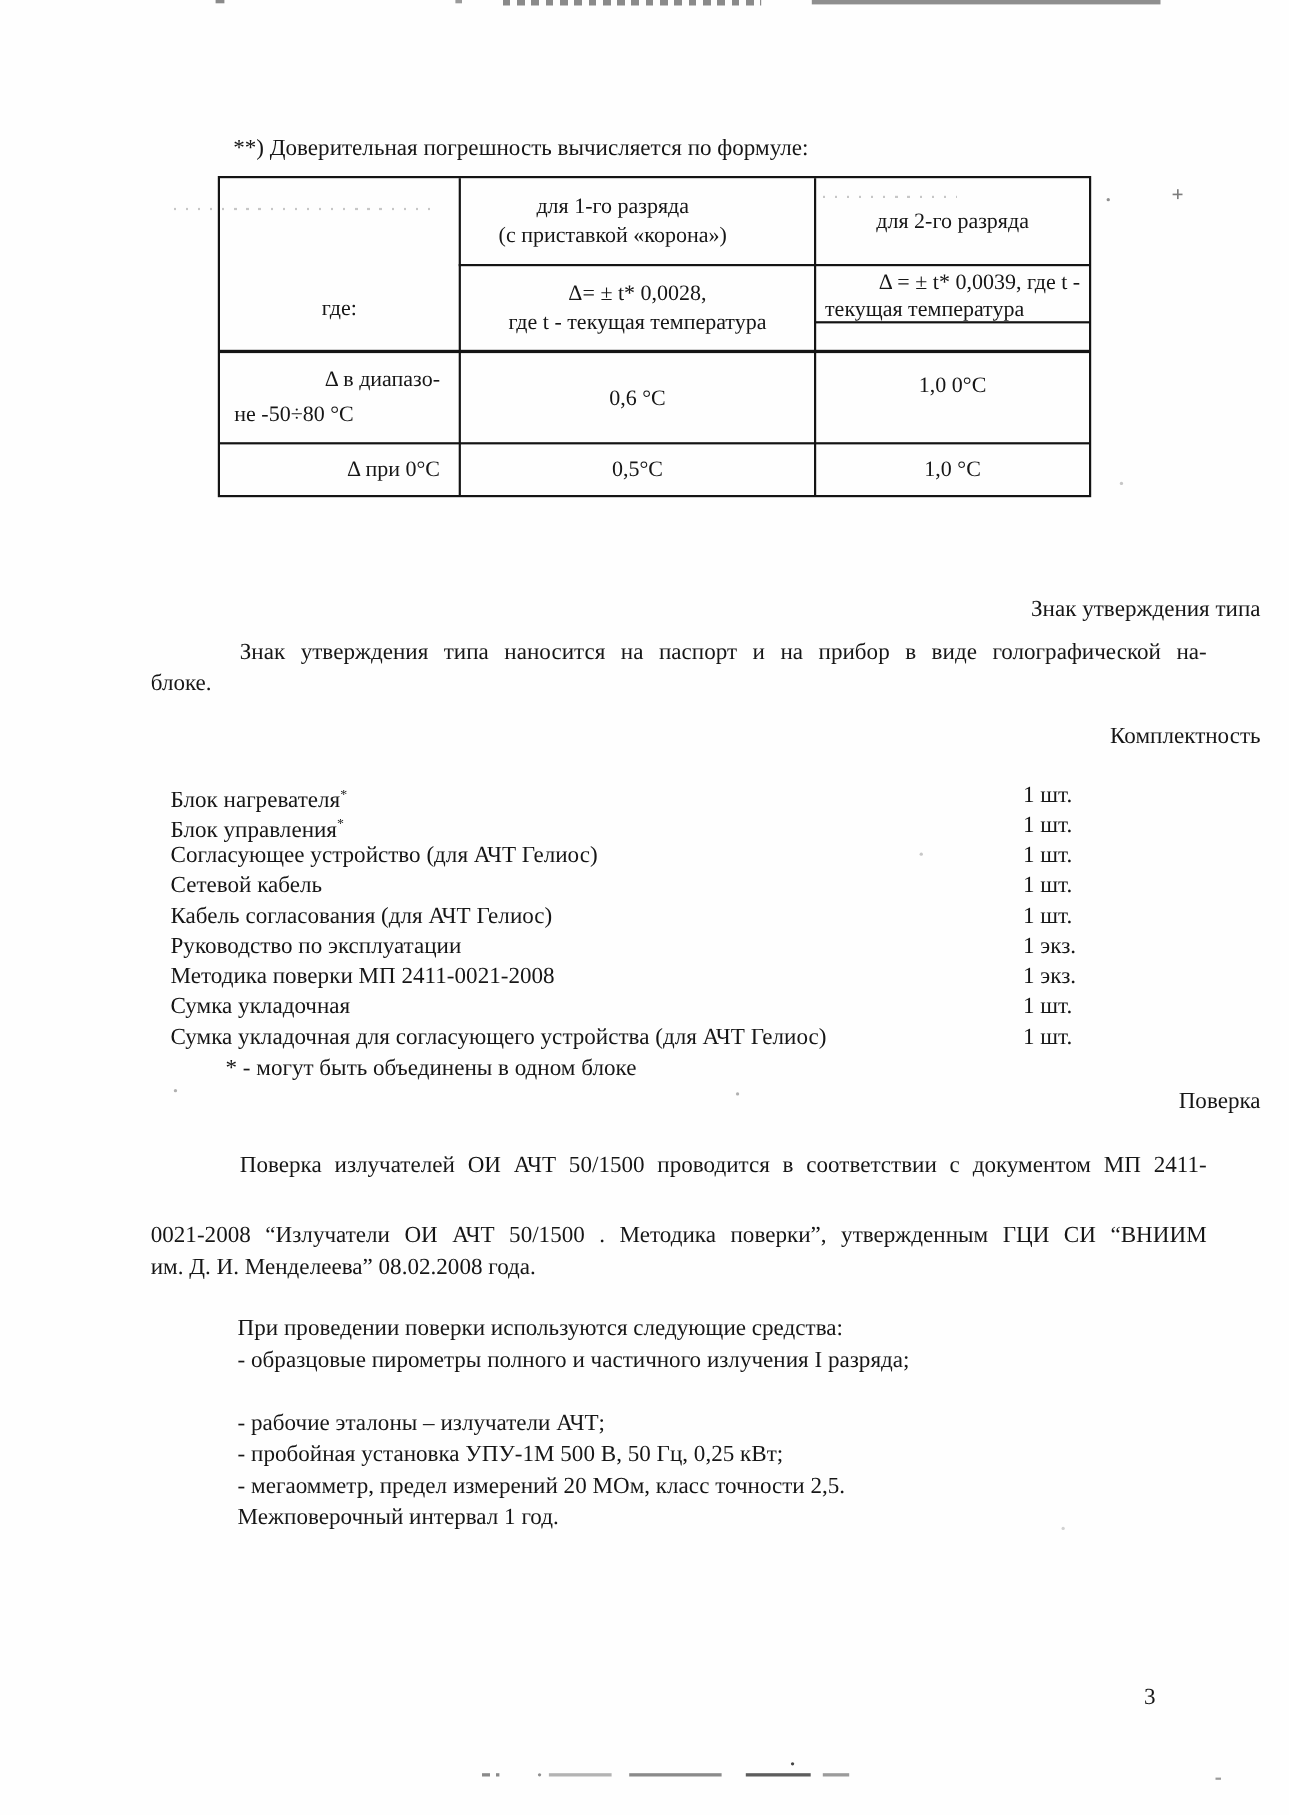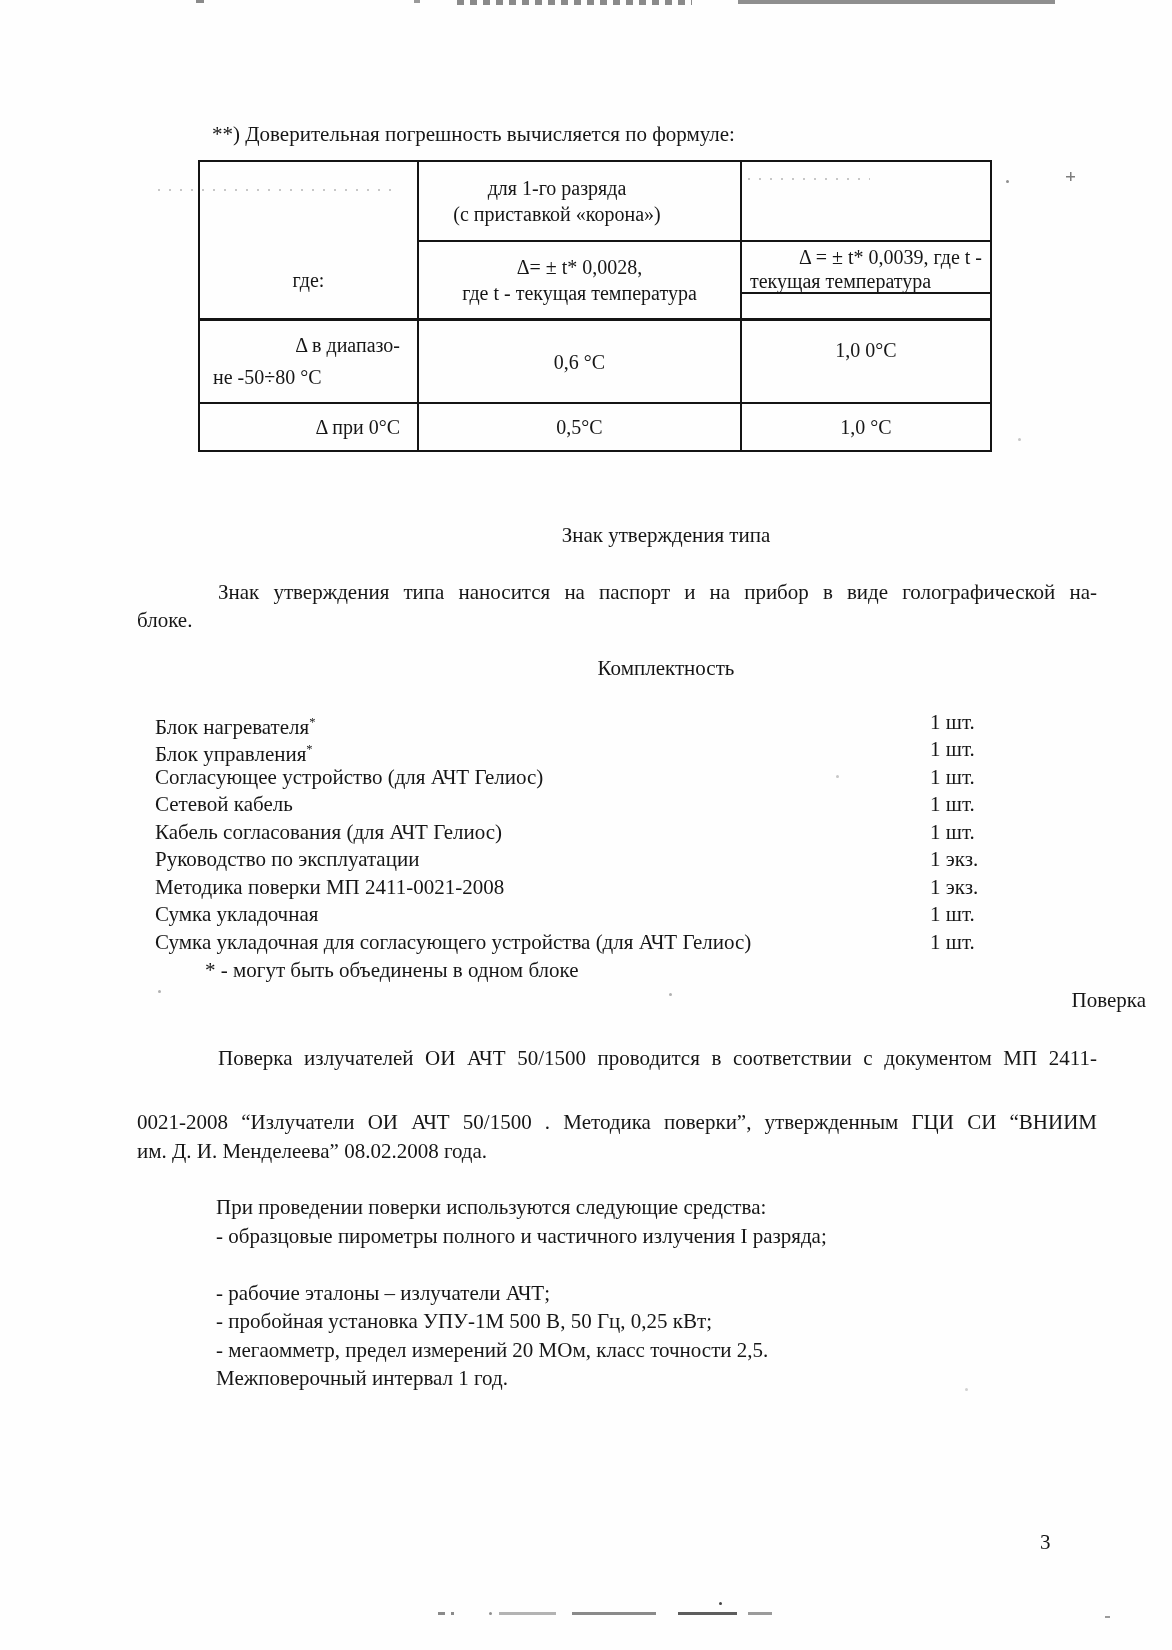--- a/index.html
+++ b/index.html
@@ -58,20 +58,23 @@
     <div class="hline" style="left:0;right:0;top:156px;height:3px;"></div>
     <div class="hline" style="left:0;right:0;top:240px;"></div>
 
     <div class="art dot-row" style="left:-42px;top:27px;width:240px;height:2px;"></div>
     <div class="art dot-row" style="left:548px;top:16px;width:122px;height:2px;"></div>
 
     <div class="cell" style="left:219px;top:0;width:276px;height:78px;">
       <div>для 1-го разряда</div>
       <div>(с приставкой «корона»)</div>
     </div>
+    <div class="cell" style="left:542px;top:0;width:248px;height:78px;">
+      <div>для 2-го разряда</div>
+    </div>
 
     <div class="cell" style="left:0;top:78px;width:217px;height:79px;">
       <div>где:</div>
     </div>
 
     <div class="cell" style="left:219px;top:78px;width:321px;height:79px;">
       <div>Δ=  ± t* 0,0028,</div>
       <div>где t - текущая температура</div>
     </div>
     <div class="cellabs" style="left:542px;top:82px;width:240px;text-align:right;">Δ =  ± t* 0,0039,  где t -</div>
@@ -92,25 +95,25 @@
       </div>
     <div class="cell" style="left:542px;top:242px;width:248px;height:46px;">
         <div>1,0 °С</div>
       </div>
   </div>
 
   <div class="art speck" style="left:1006px;top:180px;"></div>
   <div class="art cross" style="left:1066px;top:172px;"></div>
   <div class="art speck" style="left:1018px;top:438px;opacity:.5;"></div>
 
-  <div class="heading" style="top:521px;">Знак утверждения типа</div>
+  <div class="heading" style="top:539px;text-align:right;">Знак утверждения типа</div>
   <div class="line just" style="left:218px;top:578px;width:879px;">Знак утверждения типа наносится на  паспорт и на прибор в виде голографической на-</div>
   <div class="line" style="left:137px;top:606px;">блоке.</div>
 
-  <div class="heading" style="top:654px;">Комплектность</div>
+  <div class="heading" style="top:654px;text-align:right;">Комплектность</div>
 
   <div class="li-row" style="top:709px;"><span>Блок нагревателя</span><sup>*</sup><span class="li-qty">1 шт.</span></div>
   <div class="li-row" style="top:736px;"><span>Блок управления</span><sup>*</sup><span class="li-qty">1 шт.</span></div>
   <div class="li-row" style="top:764px;"><span>Согласующее устройство (для АЧТ Гелиос)</span><span class="li-qty">1 шт.</span></div>
   <div class="li-row" style="top:791px;"><span>Сетевой кабель</span><span class="li-qty">1 шт.</span></div>
   <div class="li-row" style="top:819px;"><span>Кабель согласования (для АЧТ Гелиос)</span><span class="li-qty">1 шт.</span></div>
   <div class="li-row" style="top:846px;"><span>Руководство по эксплуатации</span><span class="li-qty">1 экз.</span></div>
   <div class="li-row" style="top:874px;"><span>Методика поверки МП 2411-0021-2008</span><span class="li-qty">1 экз.</span></div>
   <div class="li-row" style="top:901px;"><span>Сумка укладочная</span><span class="li-qty">1 шт.</span></div>
   <div class="li-row" style="top:929px;"><span>Сумка укладочная  для согласующего устройства (для АЧТ Гелиос)</span><span class="li-qty">1 шт.</span></div>

